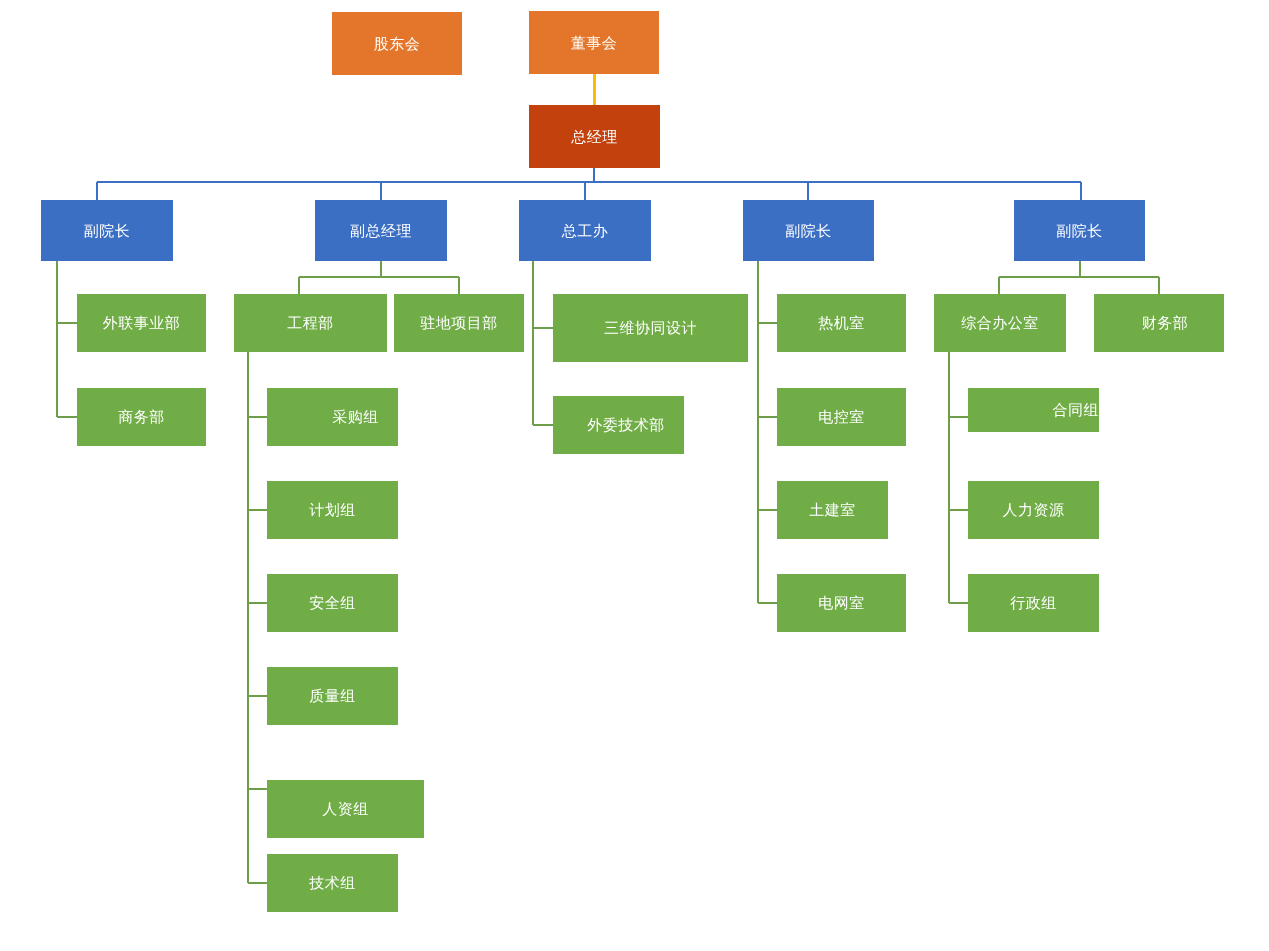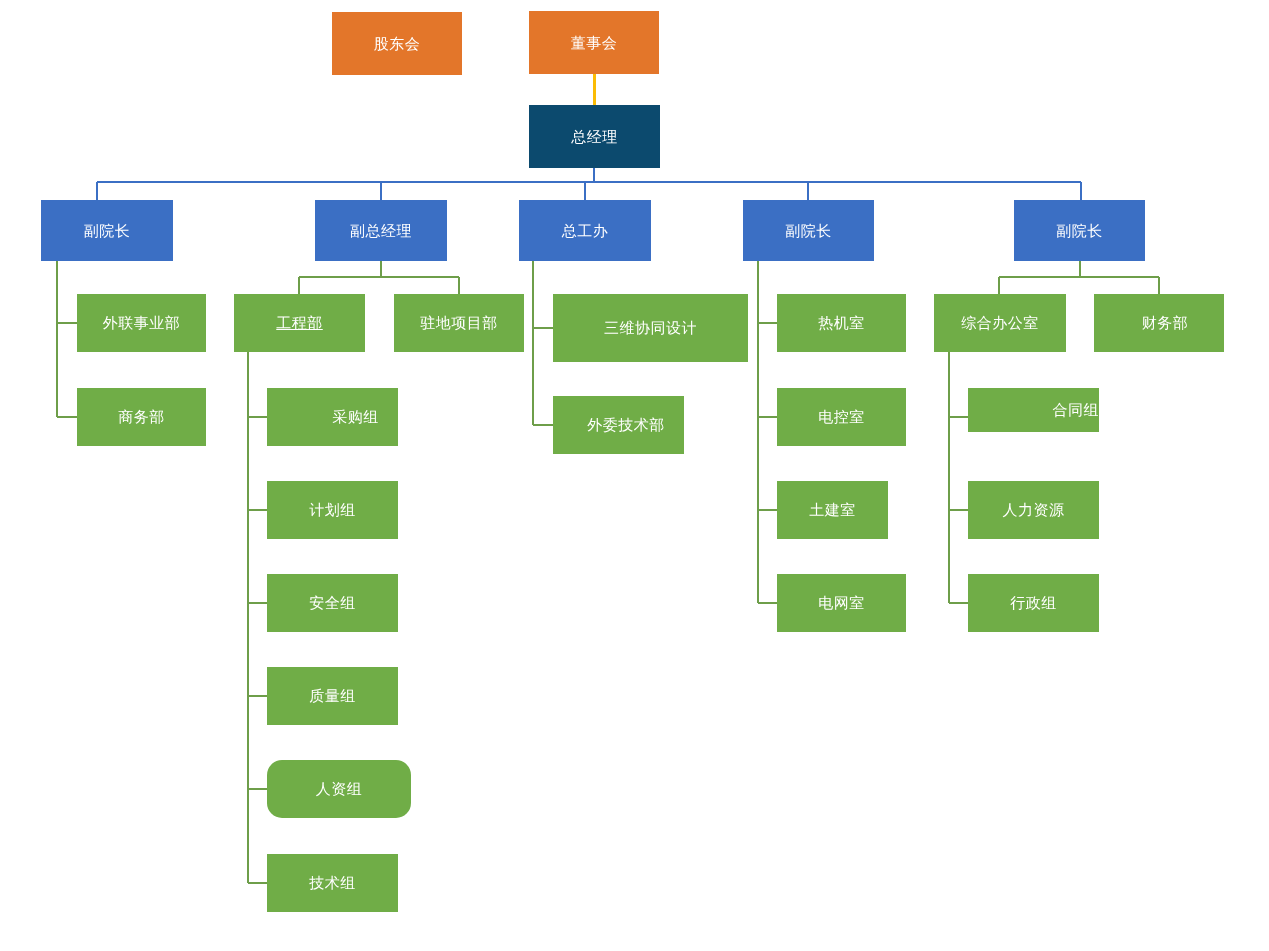--- a/index.html
+++ b/index.html
@@ -34,21 +34,21 @@
     justify-content: center;
     color: #ffffff;
     font-size: 15px;
     letter-spacing: 0.5px;
     line-height: 1.2;
     text-align: center;
     white-space: nowrap;
     user-select: none;
   }
   .lvl-orange { background: #E3762A; }
-  .lvl-yellow { background: #0c4a6e; }
+  .lvl-yellow { background: #c2410c; }
   .lvl-blue   { background: #3B6FC4; }
   .lvl-green  { background: #70AD47; }
 </style>
 </head>
 <body>
 
 <div id="canvas">
   <svg id="edges" width="1269" height="951" viewBox="0 0 1269 951" aria-hidden="true">
       <line x1="594" y1="74" x2="594" y2="105" stroke="#FBBC05" stroke-width="3" shape-rendering="crispEdges"></line>
       <line x1="594" y1="168" x2="594" y2="182" stroke="#3B6FC4" stroke-width="2" shape-rendering="crispEdges"></line>
@@ -113,39 +113,39 @@
       </div>
       <div class="node lvl-blue" style="left: 1014px; top: 200px; width: 131px; height: 61px;">
         <span>副院长</span>
       </div>
       <div class="node lvl-green" style="left: 77px; top: 294px; width: 129px; height: 58px;">
         <span>外联事业部</span>
       </div>
       <div class="node lvl-green" style="left: 77px; top: 388px; width: 129px; height: 58px;">
         <span>商务部</span>
       </div>
-      <div class="node lvl-green" style="left: 234px; top: 294px; width: 131px; height: 58px; text-decoration: underline;">
+      <div class="node lvl-green" style="left: 234px; top: 294px; width: 153px; height: 58px;">
         <span>工程部</span>
       </div>
       <div class="node lvl-green" style="left: 394px; top: 294px; width: 130px; height: 58px;">
         <span>驻地项目部</span>
       </div>
       <div class="node lvl-green" style="left: 267px; top: 388px; width: 131px; height: 58px; padding-left: 46px;">
         <span>采购组</span>
       </div>
       <div class="node lvl-green" style="left: 267px; top: 481px; width: 131px; height: 58px;">
         <span>计划组</span>
       </div>
       <div class="node lvl-green" style="left: 267px; top: 574px; width: 131px; height: 58px;">
         <span>安全组</span>
       </div>
       <div class="node lvl-green" style="left: 267px; top: 667px; width: 131px; height: 58px;">
         <span>质量组</span>
       </div>
-      <div class="node lvl-green" style="left: 267px; top: 760px; width: 144px; height: 58px; border-radius: 15px;">
+      <div class="node lvl-green" style="left: 267px; top: 780px; width: 157px; height: 58px;">
         <span>人资组</span>
       </div>
       <div class="node lvl-green" style="left: 267px; top: 854px; width: 131px; height: 58px;">
         <span>技术组</span>
       </div>
       <div class="node lvl-green" style="left: 553px; top: 294px; width: 195px; height: 68px;">
         <span>三维协同设计</span>
       </div>
       <div class="node lvl-green" style="left: 553px; top: 396px; width: 131px; height: 58px; padding-left: 15px;">
         <span>外委技术部</span>

